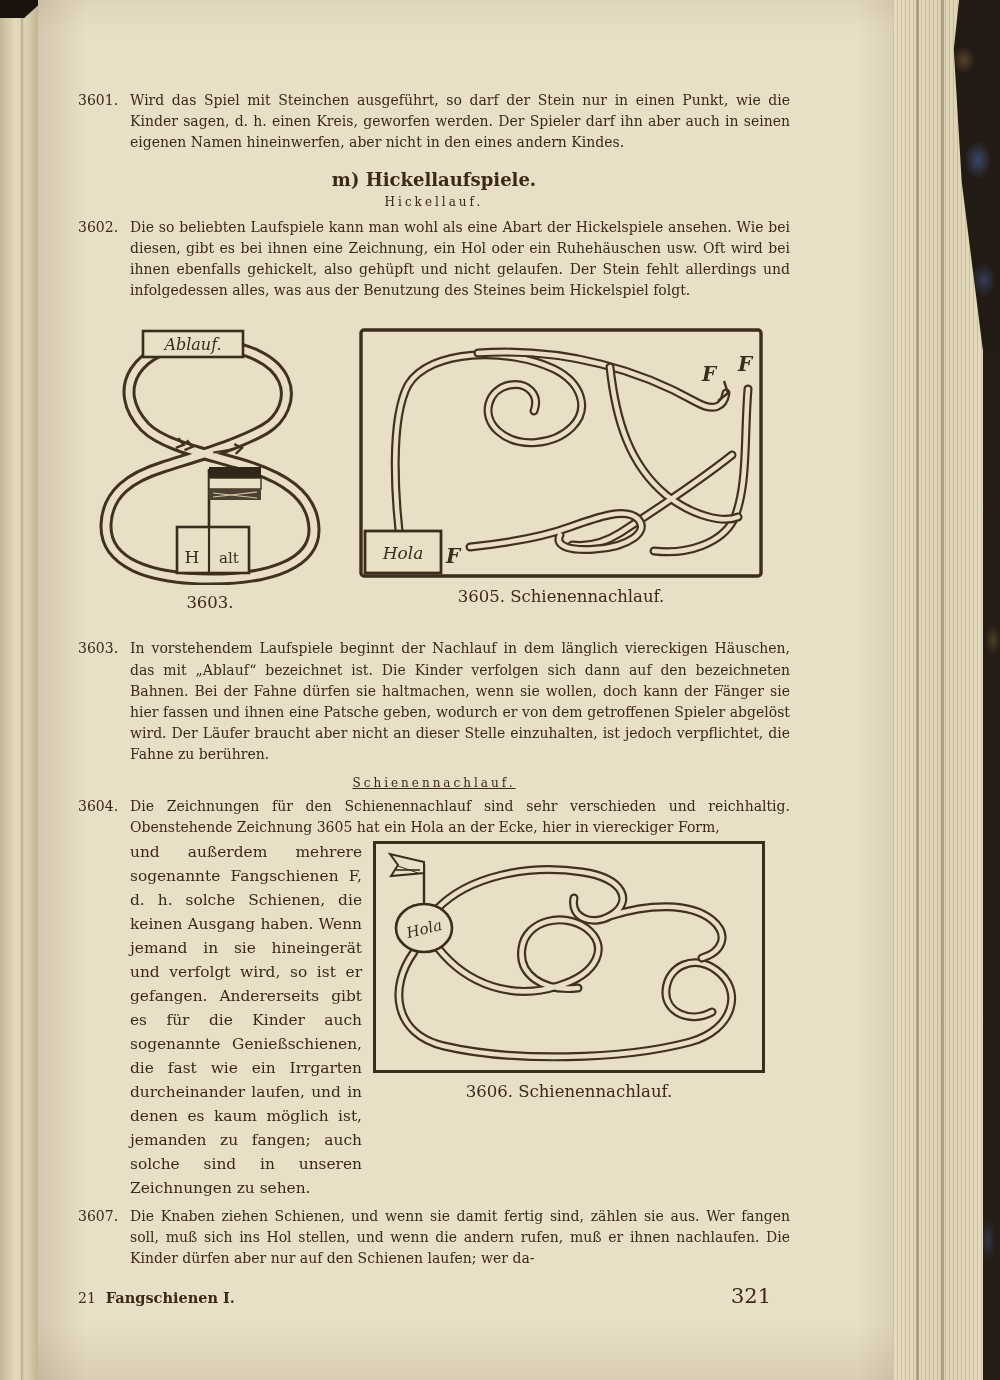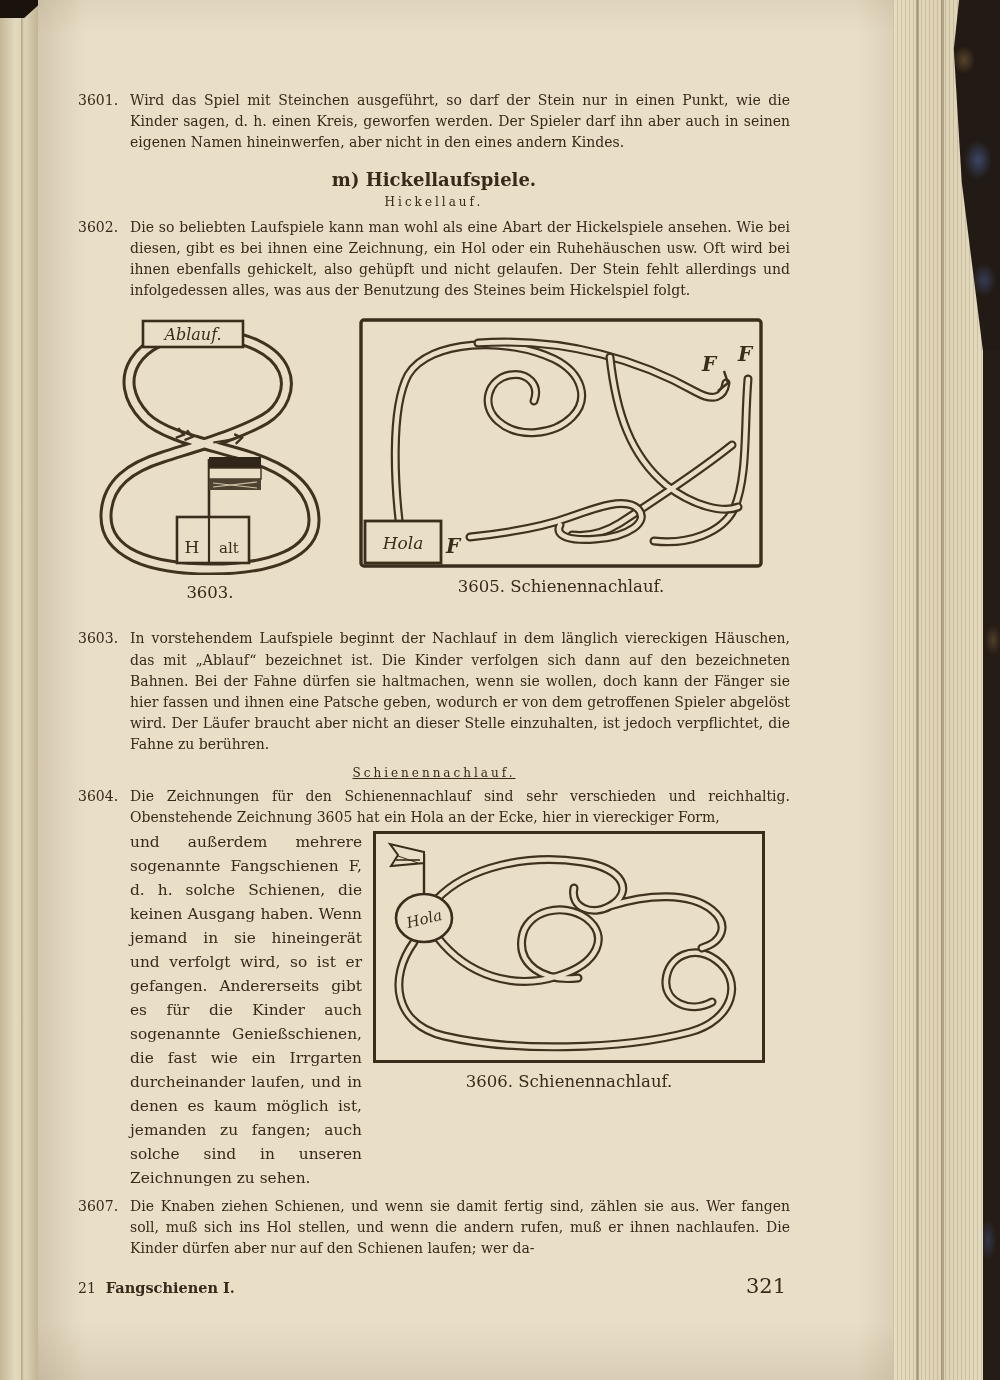--- a/index.html
+++ b/index.html
@@ -62,32 +62,32 @@
     position:absolute;left:40px;top:0;width:712px;color:#38291a;
     padding-top:90px;
   }
   .para{display:flex;font-size:14px;line-height:21.2px;}
   .pnum{width:52px;flex:none;}
   .ptxt{width:660px;text-align:justify;}
   .h-bold{text-align:center;font-weight:bold;font-size:18px;margin-top:15px;}
   .h-spaced{text-align:center;font-size:12px;letter-spacing:3px;margin-top:5px;}
   .mt8{margin-top:8px;} .mt26{margin-top:26px;} .mt6{margin-top:6px;}
   
-  .figrow{display:flex;align-items:flex-start;margin-top:16px;}
+  .figrow{display:flex;align-items:flex-start;margin-top:26px;}
   .figwrap-3603{width:250px;margin-left:7px;flex:none;}
   .figwrap-3605{width:406px;margin-left:23px;flex:none;}
   .figcaption{font-size:16.5px;text-align:center;margin-top:8px;}
   .row3604{display:flex;align-items:flex-start;margin-top:2px;}
   .col3604{margin-left:52px;width:232px;flex:none;font-size:15.4px;line-height:24px;text-align:justify;}
   .figwrap-3606{margin-left:10px;width:394px;flex:none;}
   
   .footer{display:flex;align-items:baseline;margin-top:14px;}
   .footer-sig{font-size:14px;}
   .footer-title{font-size:14.5px;font-weight:bold;margin-left:10px;}
-  .footer-page{margin-left:auto;margin-right:4px;font-size:21px;}
+  .footer-page{margin-left:auto;margin-right:19px;font-size:21px;}
   
   svg{display:block;}
   .trk-out{fill:none;stroke:#40321f;stroke-linecap:round;stroke-linejoin:round;}
   .trk-in{fill:none;stroke:#e9dfc7;stroke-linecap:round;stroke-linejoin:round;}
   .boxline{fill:#e9dfc7;stroke:#3a2d1b;}
   .figtext{fill:#3a2d1b;font-family:"DejaVu Serif","Liberation Serif",serif;}
 </style>
 </head>
 <body>
 

